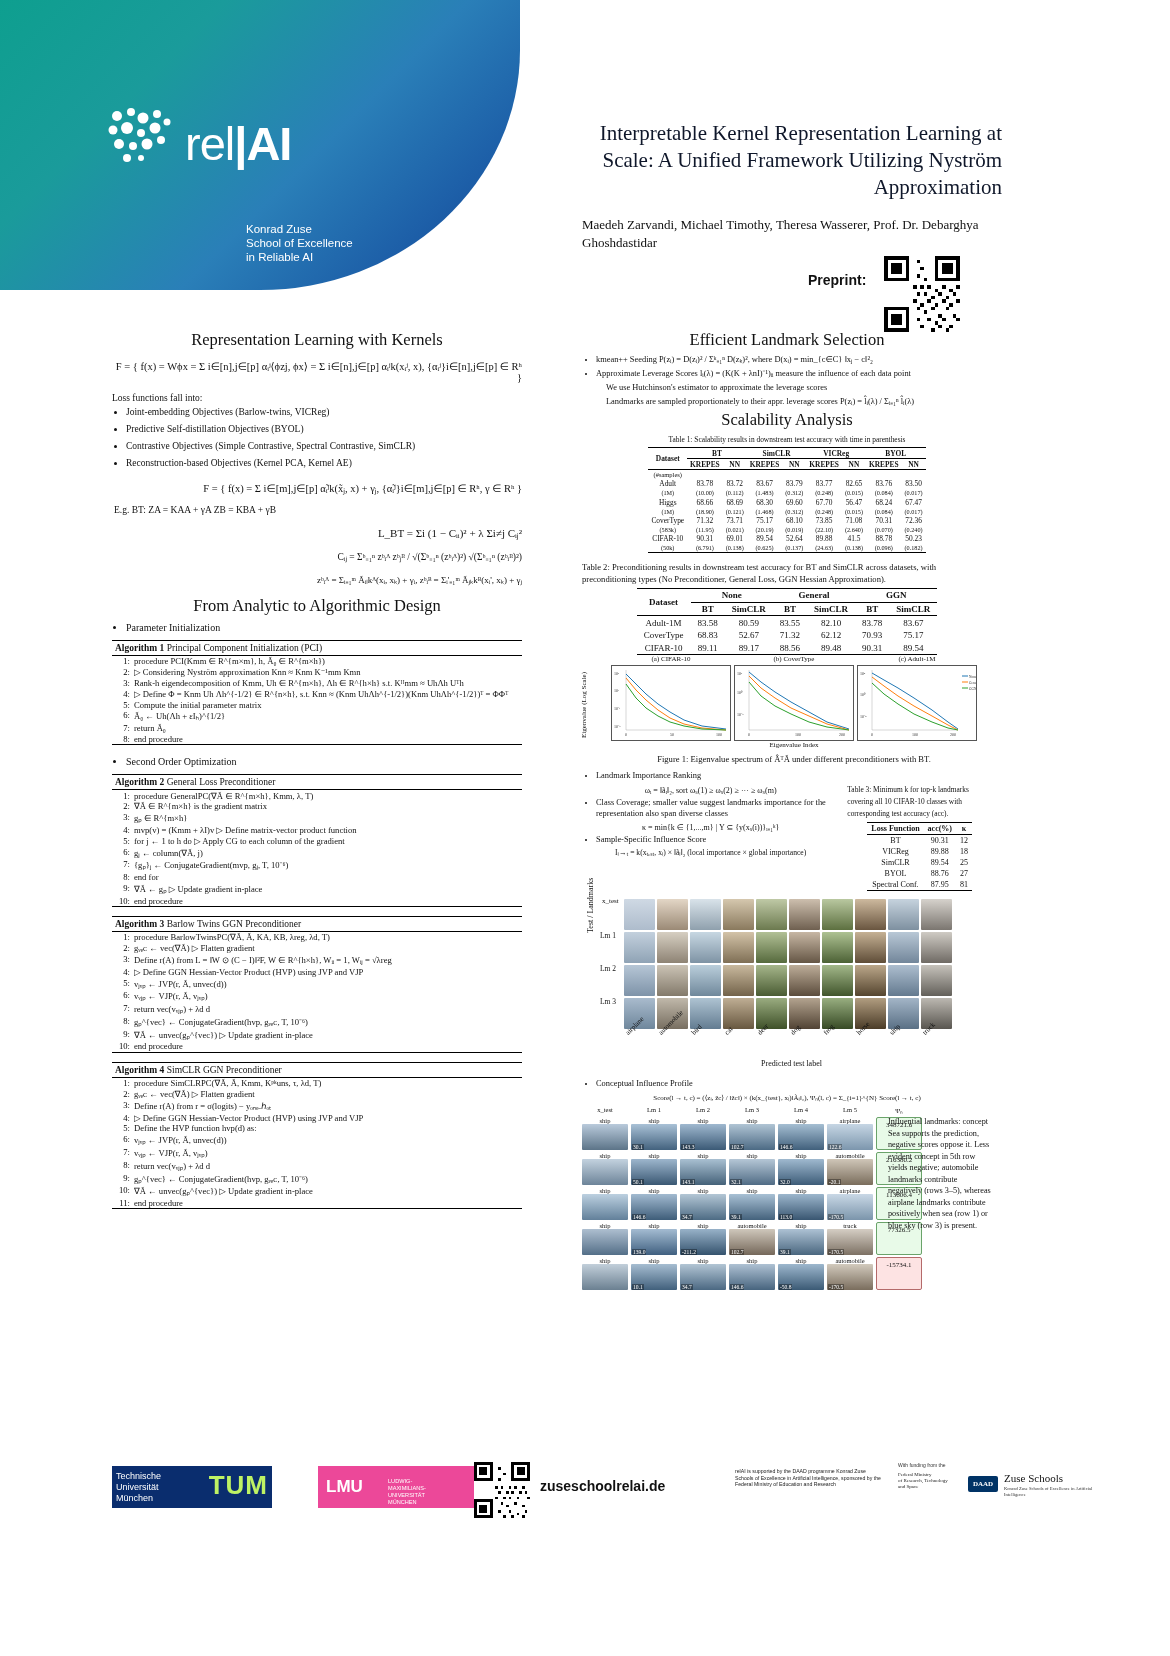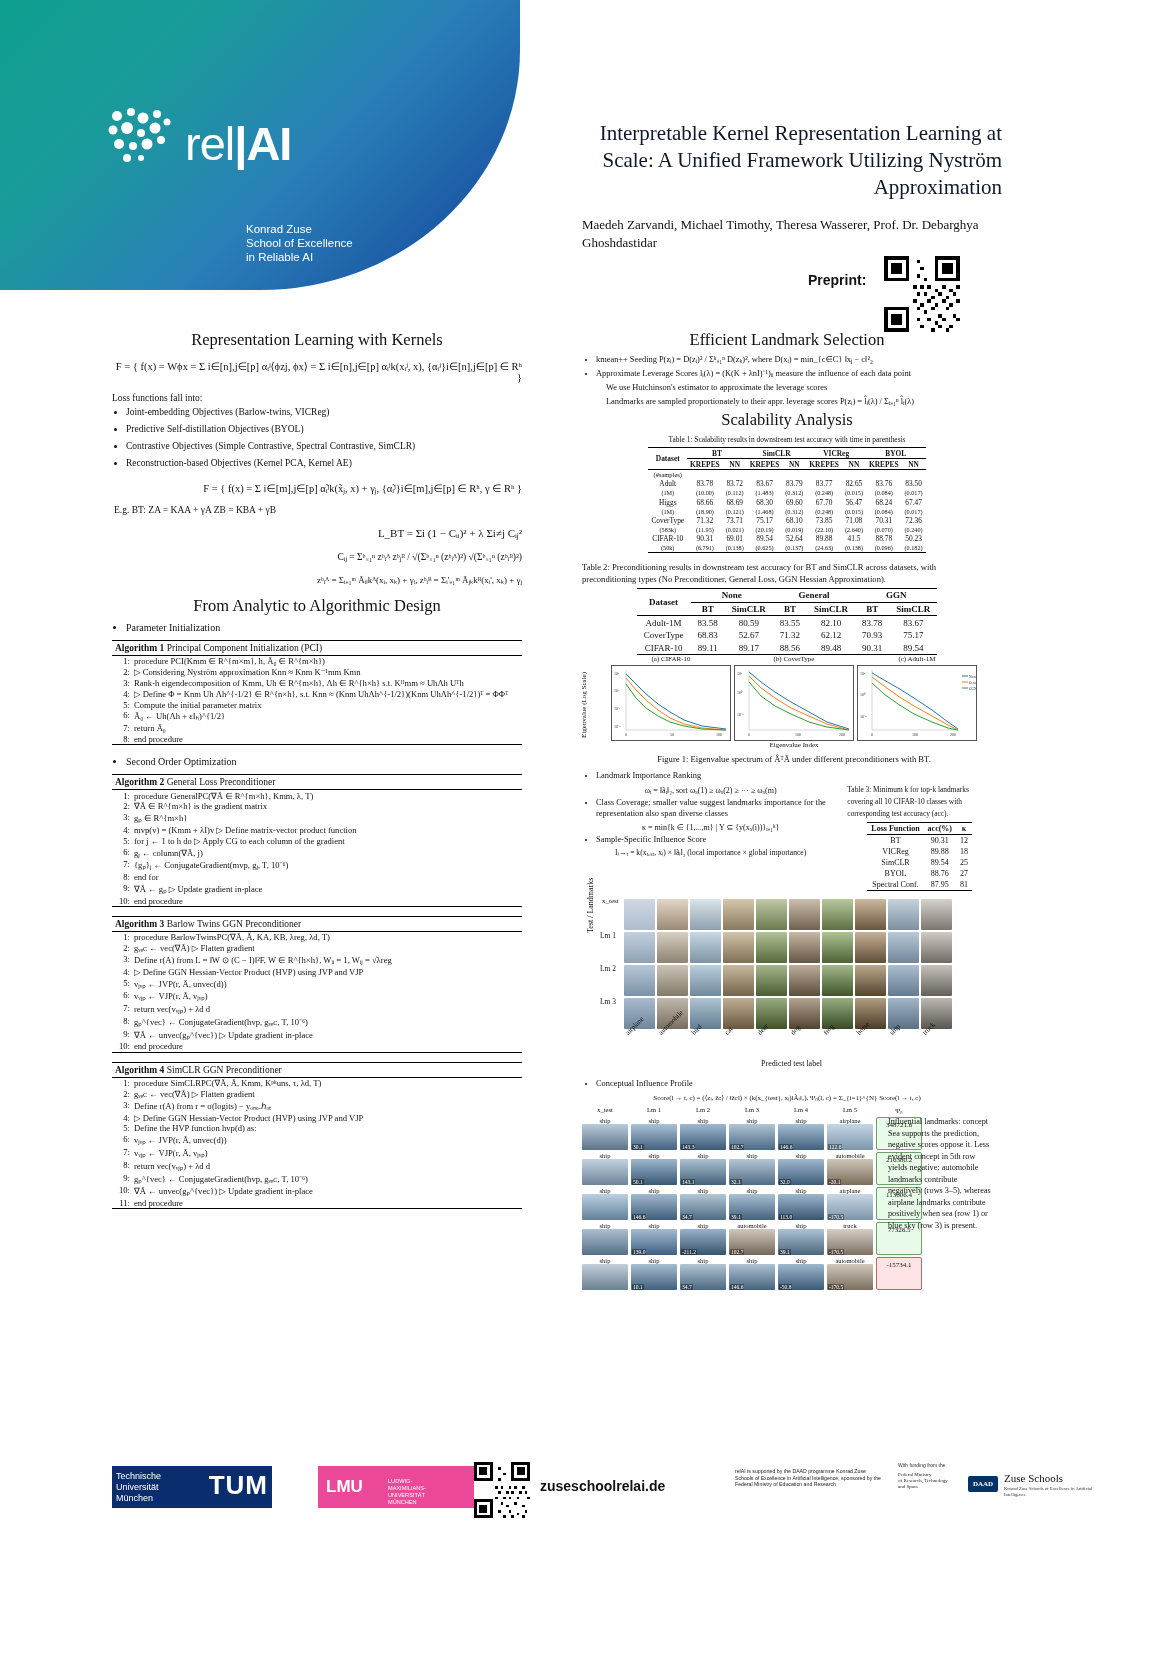--- a/index.html
+++ b/index.html
@@ -69,21 +69,21 @@
   .thumb{width:46px;height:26px;border-radius:1px;position:relative;}
   .thumb .tag{position:absolute;left:1px;bottom:0px;font-size:5.5px;color:#fff;background:rgba(0,0,0,.35);padding:0 1px;}
   .scorebox{background:#e8fae8;border:0.7px solid #6aa36a;font-size:7px;text-align:center;padding:3px 2px;border-radius:2px;}
   .scorebox.neg{background:#fde3e3;border-color:#b46a6a;}
   .lbl{font-size:6.5px;text-align:center;}
 
   
   .footer{position:absolute;left:0;top:1462px;width:1170px;height:120px;}
   .tum{position:absolute;left:112px;top:1466px;width:160px;height:42px;background:#0a2d6e;}
   .tum .t1{color:#fff;font-family:"Liberation Sans",sans-serif;font-size:9px;line-height:11px;padding:5px 4px;}
-  .tum .tumlogo{position:absolute;right:4px;top:4px;color:#ffffff;font-family:"Liberation Sans",sans-serif;font-weight:700;font-size:26px;letter-spacing:1px;}
+  .tum .tumlogo{position:absolute;right:4px;top:4px;color:#bef264;font-family:"Liberation Sans",sans-serif;font-weight:700;font-size:26px;letter-spacing:1px;}
   .lmu{position:absolute;left:318px;top:1466px;width:160px;height:42px;background:#ec4899;}
   .lmu .l1{color:#fff;font-family:"Liberation Sans",sans-serif;font-weight:700;font-size:17px;padding:11px 0 0 8px;display:inline-block;}
   .lmu .l2{color:#fff;font-family:"Liberation Sans",sans-serif;font-size:5.6px;line-height:7px;position:absolute;left:70px;top:12px;}
   .qr-foot{position:absolute;left:474px;top:1462px;width:56px;height:56px;}
   .footurl{position:absolute;left:540px;top:1478px;font-family:"Liberation Sans",sans-serif;font-weight:700;font-size:14px;}
   .fund{position:absolute;left:735px;top:1468px;width:150px;font-size:5.2px;line-height:6.6px;font-family:"Liberation Sans",sans-serif;color:#222;}
   .zuse{position:absolute;left:898px;top:1462px;width:180px;font-family:"Liberation Sans",sans-serif;}
   .zuse .zt{font-size:5px;color:#333;}
   .bmbf{position:absolute;left:898px;top:1472px;font-size:5px;line-height:6px;color:#222;}
   .daad{position:absolute;left:968px;top:1476px;width:30px;height:16px;background:#003366;color:#fff;font-size:7px;text-align:center;line-height:16px;font-weight:700;border-radius:2px;}

